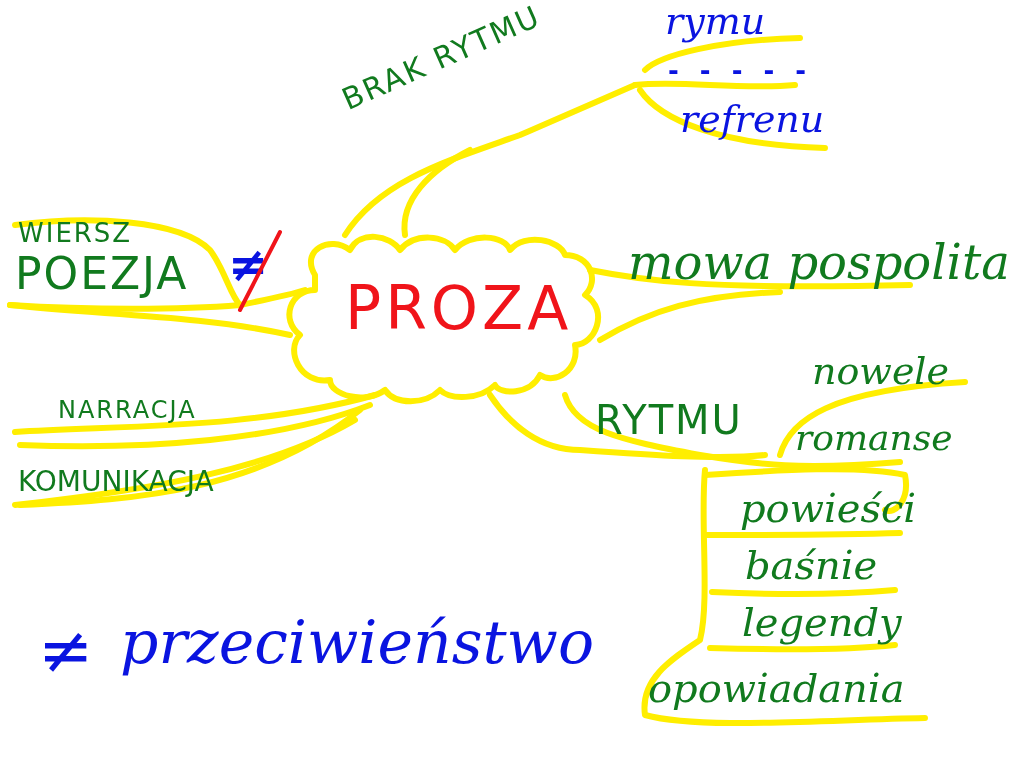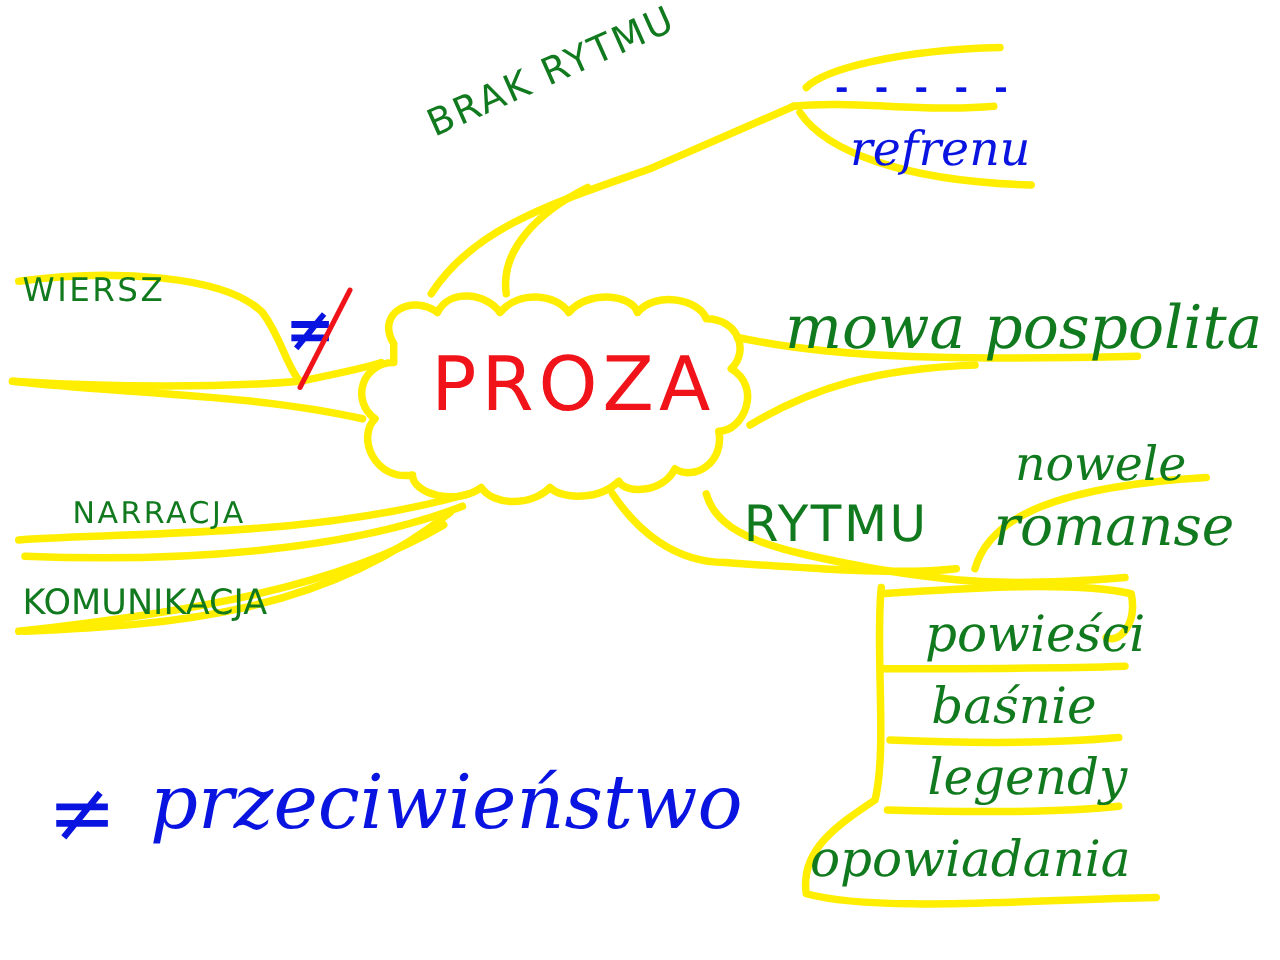--- a/index.html
+++ b/index.html
@@ -46,32 +46,34 @@
       <path d="M705,475 C780,470 860,465 905,475 C910,500 895,515 885,510"></path>
       <path d="M705,535 C780,535 840,535 900,533"></path>
       <path d="M712,592 C780,595 840,595 895,590"></path>
       <path d="M710,648 C780,650 850,650 895,645"></path>
     </g>
   </svg>
 
   <div class="lbl red" style="left:345px;top:278px;font-size:60px;letter-spacing:4px;">PROZA</div>
 
   <div class="lbl green cap" style="left:350px;top:85px;font-size:30px;transform:rotate(-24deg);transform-origin:left bottom;">BRAK RYTMU</div>
+  <div class="lbl blue hand" style="left:665px;top:2px;font-size:38px;">rymu</div>
   <div class="lbl blue" style="left:668px;top:58px;font-size:26px;letter-spacing:6px;font-weight:bold;">- - - - -</div>
   <div class="lbl blue hand" style="left:680px;top:100px;font-size:38px;">refrenu</div>
 
   <div class="lbl green cap" style="left:18px;top:198px;font-size:26px;margin-top:22px;">WIERSZ</div>
+  <div class="lbl green cap" style="left:15px;top:252px;font-size:44px;">POEZJA</div>
   <div class="lbl blue" style="left:228px;top:240px;font-size:48px;font-weight:bold;">≠</div>
   <div class="lbl green cap" style="left:58px;top:398px;font-size:24px;">NARRACJA</div>
   <div class="lbl green cap" style="left:18px;top:468px;font-size:28px;letter-spacing:0px;">KOMUNIKACJA</div>
 
   <div class="lbl green hand" style="left:628px;top:238px;font-size:48px;">mowa pospolita</div>
   <div class="lbl green cap" style="left:595px;top:400px;font-size:40px;">RYTMU</div>
   <div class="lbl green hand" style="left:812px;top:352px;font-size:38px;">nowele</div>
-  <div class="lbl green hand" style="left:795px;top:400px;font-size:44px;">romanse</div>
+  <div class="lbl green hand" style="left:795px;top:420px;font-size:36px;">romanse</div>
   <div class="lbl green hand" style="left:740px;top:488px;font-size:40px;">powieści</div>
   <div class="lbl green hand" style="left:745px;top:545px;font-size:40px;">baśnie</div>
   <div class="lbl green hand" style="left:742px;top:602px;font-size:40px;text-align:right;">legendy</div>
   <div class="lbl green hand" style="left:648px;top:668px;font-size:40px;">opowiadania</div>
 
   <div class="lbl blue" style="left:38px;top:618px;font-size:66px;">≠</div>
   <div class="lbl blue hand" style="left:120px;top:612px;font-size:60px;">przeciwieństwo</div>
 
   <svg class="lines" width="1024" height="768">
     <line x1="280" y1="232" x2="240" y2="310" stroke="#f0141a" stroke-width="4" stroke-linecap="round"></line>

